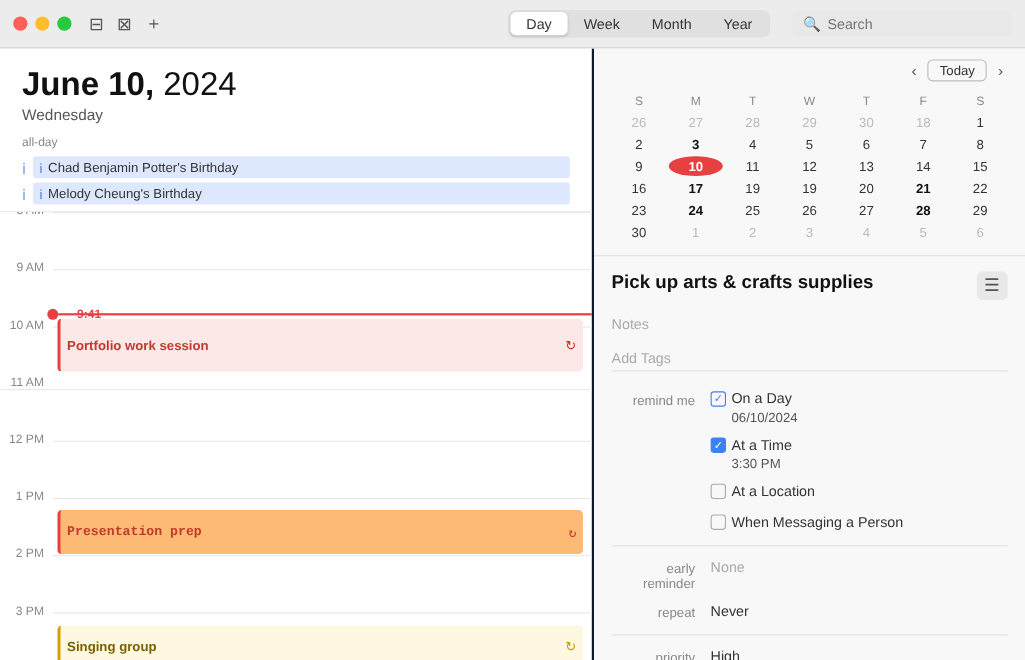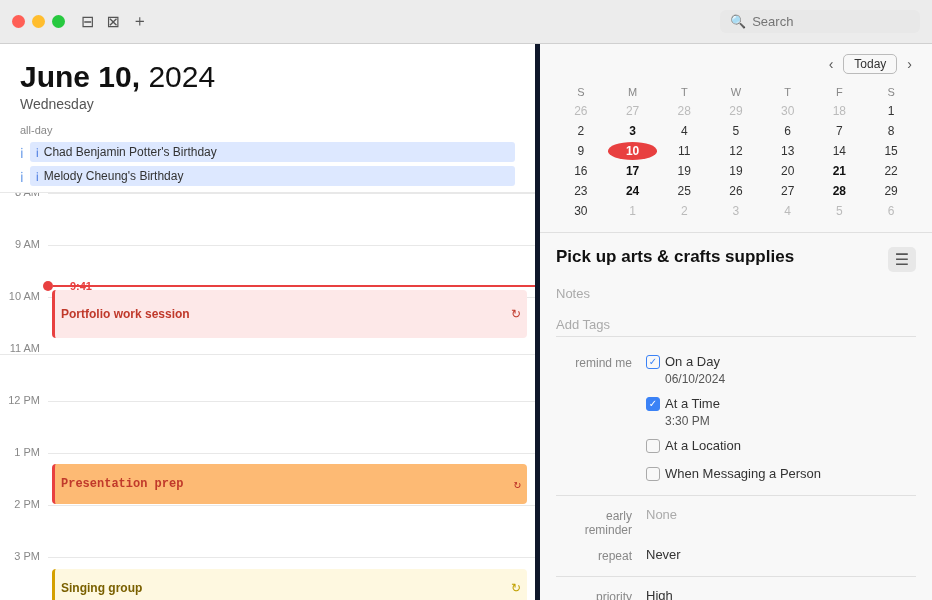--- a/index.html
+++ b/index.html
@@ -87,21 +87,21 @@
       overflow: hidden;
     }
 
     
     .calendar-left {
       width: 540px;
       flex-shrink: 0;
       background: white;
       display: flex;
       flex-direction: column;
-      border-right: 5px solid #0f172a;
+      border-right: 2px solid #0f172a;
       overflow: hidden;
     }
     .day-header {
       padding: 16px 20px 8px;
     }
     .day-title {
       font-size: 30px;
       font-weight: 300;
       color: #111;
     }
@@ -399,20 +399,26 @@
 <div class="titlebar">
   <div class="window-controls">
     <div class="wc wc-close"></div>
     <div class="wc wc-min"></div>
     <div class="wc wc-max"></div>
   </div>
   <div class="titlebar-icons">
     <span class="titlebar-icon">⊟</span>
     <span class="titlebar-icon">⊠</span>
     <span class="titlebar-icon">＋</span>
+  </div>
+  <div class="nav-tabs">
+    <div class="nav-tab active">Day</div>
+    <div class="nav-tab">Week</div>
+    <div class="nav-tab">Month</div>
+    <div class="nav-tab">Year</div>
   </div>
   <div class="search-bar">
     <span class="search-icon-svg">🔍</span>
     <input type="text" placeholder="Search" style="">
   </div>
 </div>
 
 <div class="main">
 
   <div class="calendar-left">

